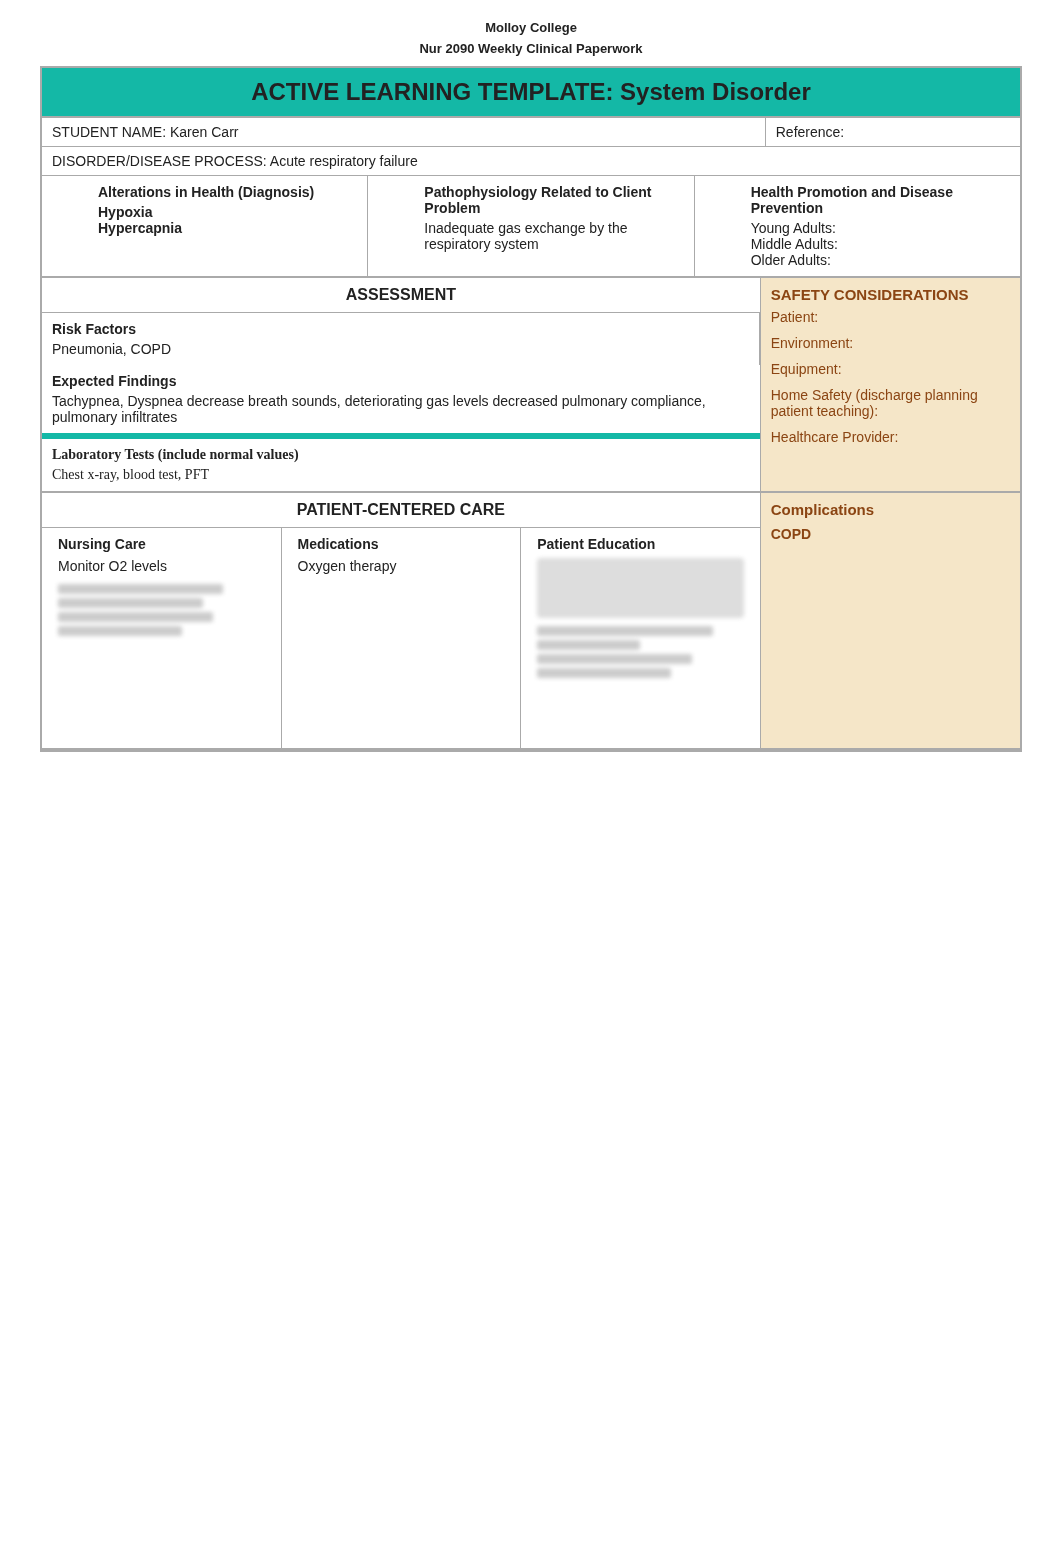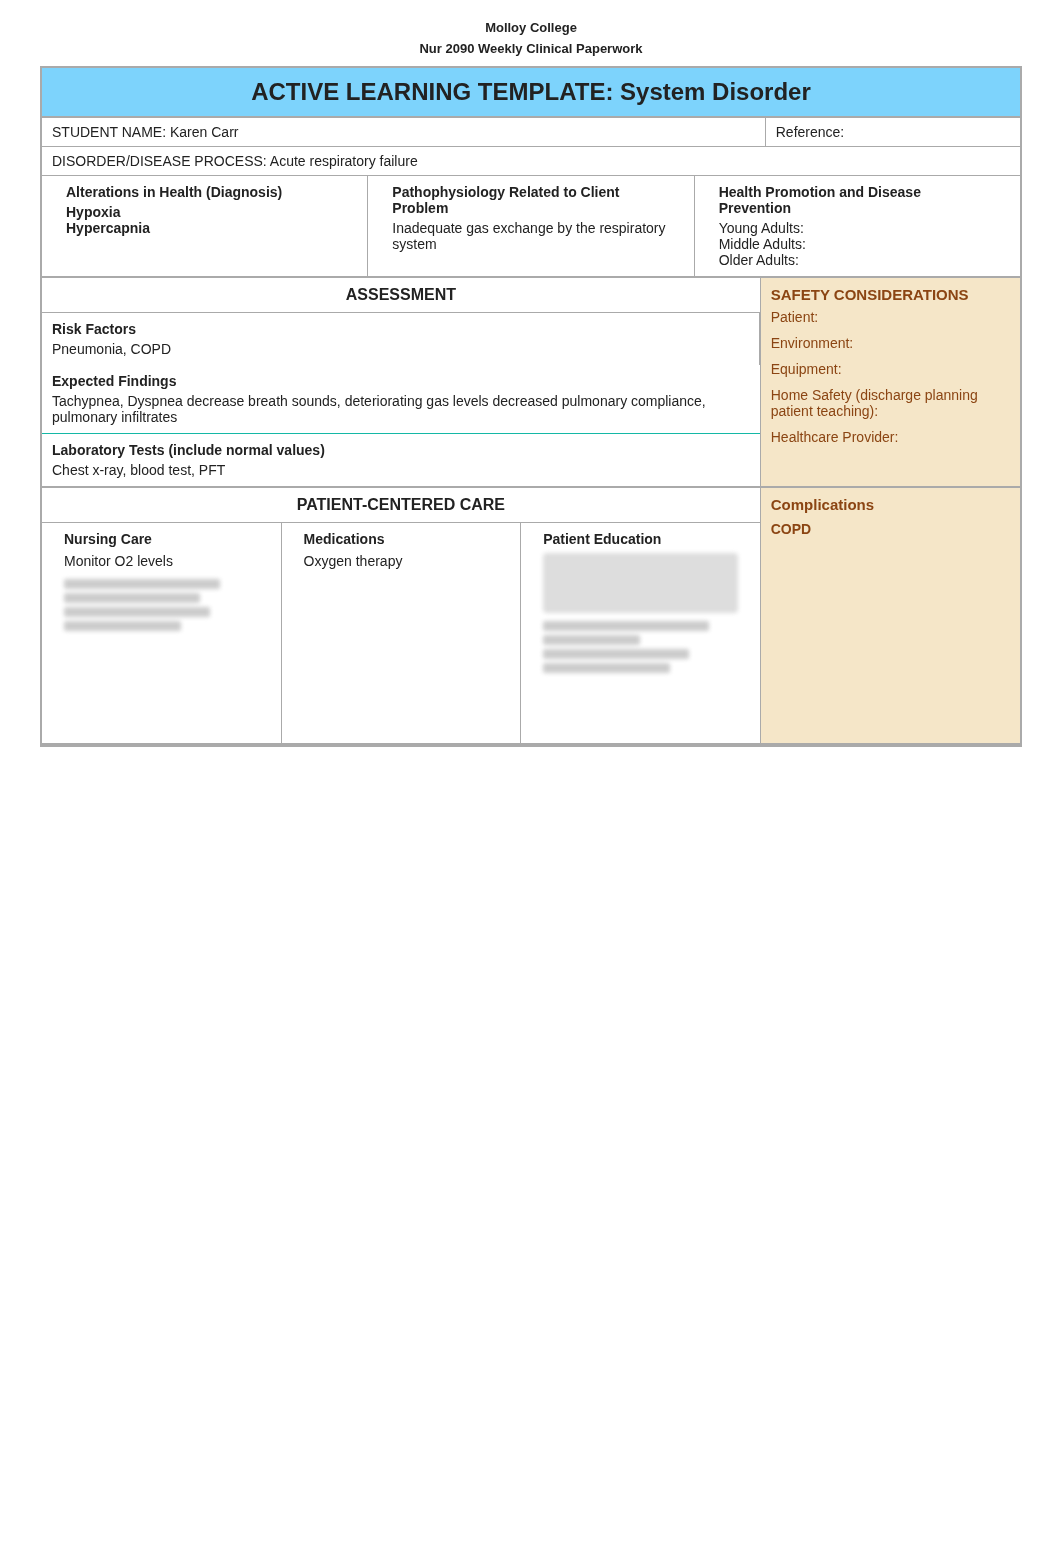--- a/index.html
+++ b/index.html
@@ -27,21 +27,21 @@
     .header-top .course-name {
       font-size: 13px;
       font-weight: bold;
       margin-top: 6px;
     }
     .main-container {
       border: 2px solid #aaa;
       margin-top: 10px;
     }
     .title-bar {
-      background: #7dd3fc;
+      background: #14b8a6;
       text-align: center;
       padding: 10px;
       font-size: 24px;
       font-weight: bold;
       border-bottom: 2px solid #aaa;
     }
     .student-info-row {
       display: flex;
       border-bottom: 1px solid #aaa;
     }
@@ -60,20 +60,21 @@
     }
     
     .top-grid {
       display: flex;
       border-bottom: 2px solid #aaa;
     }
     .top-col {
       flex: 1;
       padding: 8px 24px;
       border-right: 1px solid #aaa;
+      margin-left: 32px;
     }
     .top-col:last-child {
       border-right: none;
     }
     .top-col .col-header {
       font-weight: bold;
       font-size: 14px;
       margin-bottom: 4px;
     }
     
@@ -105,21 +106,22 @@
     .assess-col:last-child {
       border-right: none;
     }
     .assess-col .col-header {
       font-weight: bold;
       margin-bottom: 4px;
     }
     
     .lab-diag-row {
       display: flex;
-      border-top: 1px solid #14b8a6;
+      border-top: 6px solid #14b8a6;
+      font-family: Liberation Serif, serif;
     }
     .lab-col {
       flex: 1;
       padding: 8px 10px;
       border-right: 1px solid #aaa;
     }
     .lab-col:last-child {
       border-right: none;
     }
     .lab-col .col-header {
@@ -159,21 +161,21 @@
       font-weight: bold;
       font-size: 16px;
       padding: 8px;
       border-bottom: 1px solid #aaa;
     }
     .pcc-body {
       display: flex;
     }
     .pcc-col {
       flex: 1;
-      padding: 8px 22px;
+      padding: 8px 16px;
       border-right: 1px solid #aaa;
       min-height: 220px;
     }
     .pcc-col:last-child {
       border-right: none;
     }
     .pcc-col .col-header {
       font-weight: bold;
       margin-bottom: 6px;
     }

